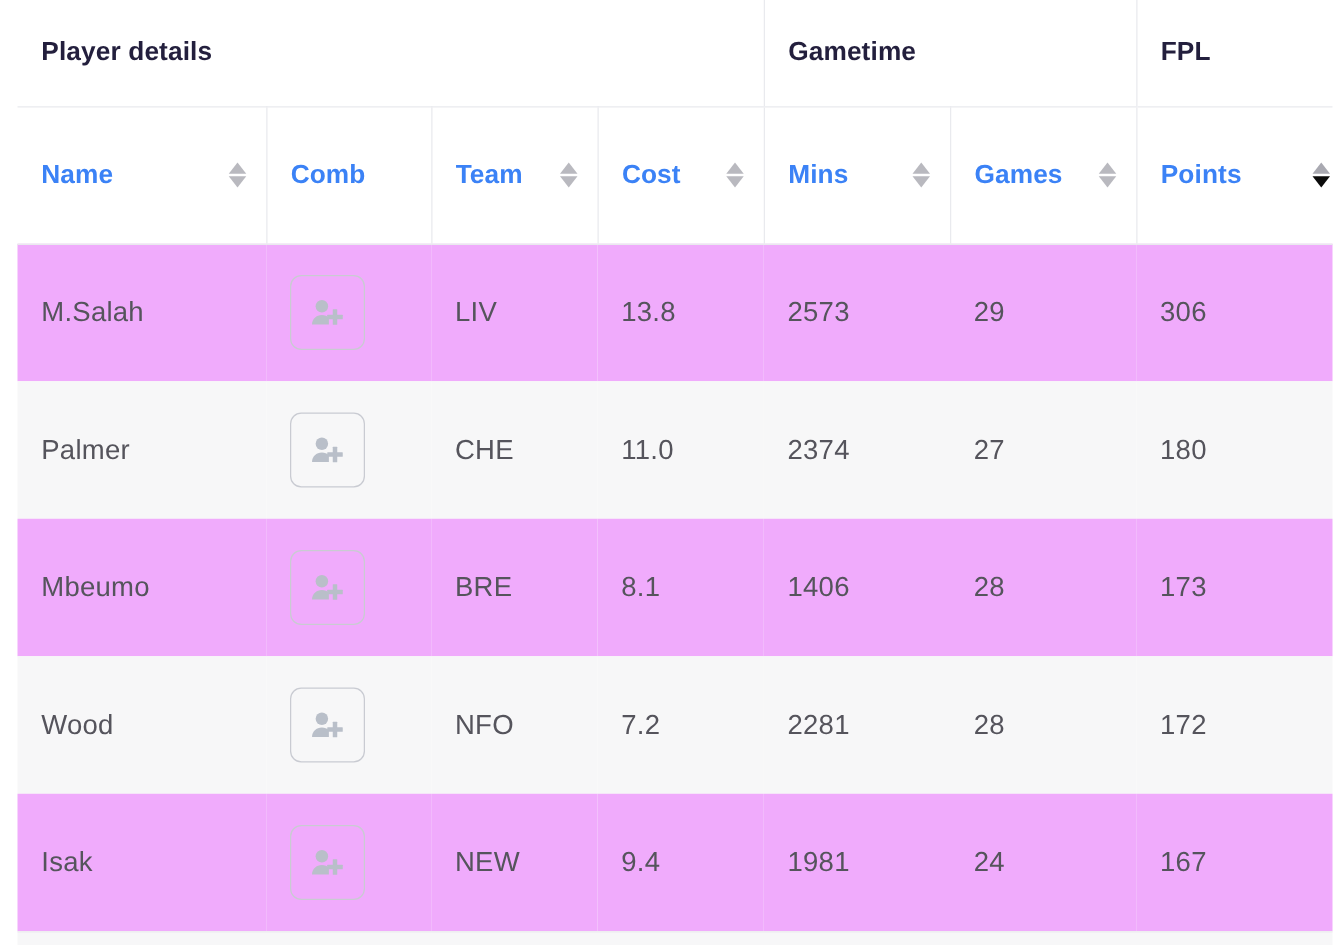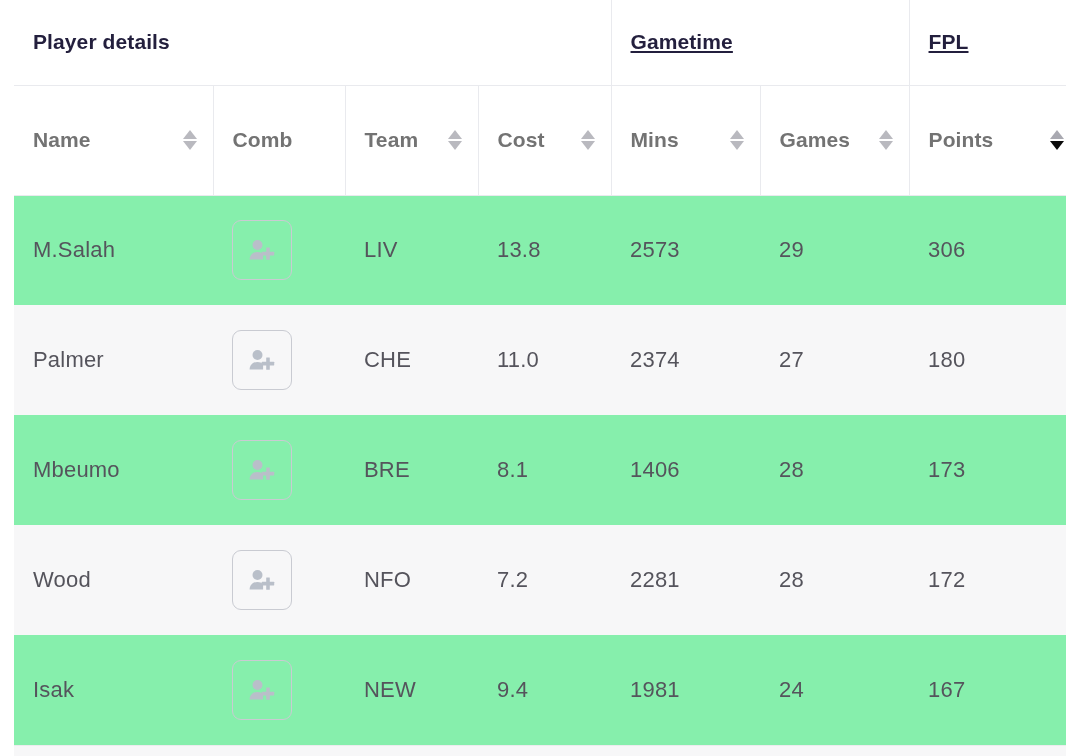--- a/index.html
+++ b/index.html
@@ -44,36 +44,35 @@
     vertical-align: middle;
     text-align: left;
     padding: 0 0 0 19px;
     font-size: 21px;
     font-weight: 700;
     letter-spacing: 0.1px;
     color: #231f3d;
   }
   .group-row th.grp-start {
     border-left: 1px solid #e9eaee;
-    text-decoration: underline;
   }
 
   
   .col-row th {
     height: 110px;
     background: #ffffff;
     border-bottom: 1px solid #e9eaee;
     border-left: 1px solid #e9eaee;
     vertical-align: middle;
     text-align: left;
     padding: 0 16px 0 19px;
     font-size: 21px;
     font-weight: 700;
     letter-spacing: 0.1px;
-    color: #737373;
+    color: #3b82f6;
   }
   .col-row th:first-child { border-left: none; }
 
   .th-inner {
     display: flex;
     align-items: center;
     justify-content: space-between;
     width: 100%;
     height: 100%;
   }
@@ -114,21 +113,21 @@
     vertical-align: middle;
     text-align: left;
     padding: 0 0 0 19px;
     font-size: 22px;
     font-weight: 400;
     color: #55545c;
     letter-spacing: 0.2px;
     border: none;
   }
   .tbl tbody tr.alt td { background: #f7f7f8; }
-  .tbl tbody tr td { background: #86efac; }
+  .tbl tbody tr td { background: #f0abfc; }
 
   td.cell-comb { padding-left: 0; text-align: center; }
 
   
   .add-btn {
     width: 60px;
     height: 60px;
     border: 1.5px solid #c9cbd2;
     border-radius: 9px;
     background: transparent;

